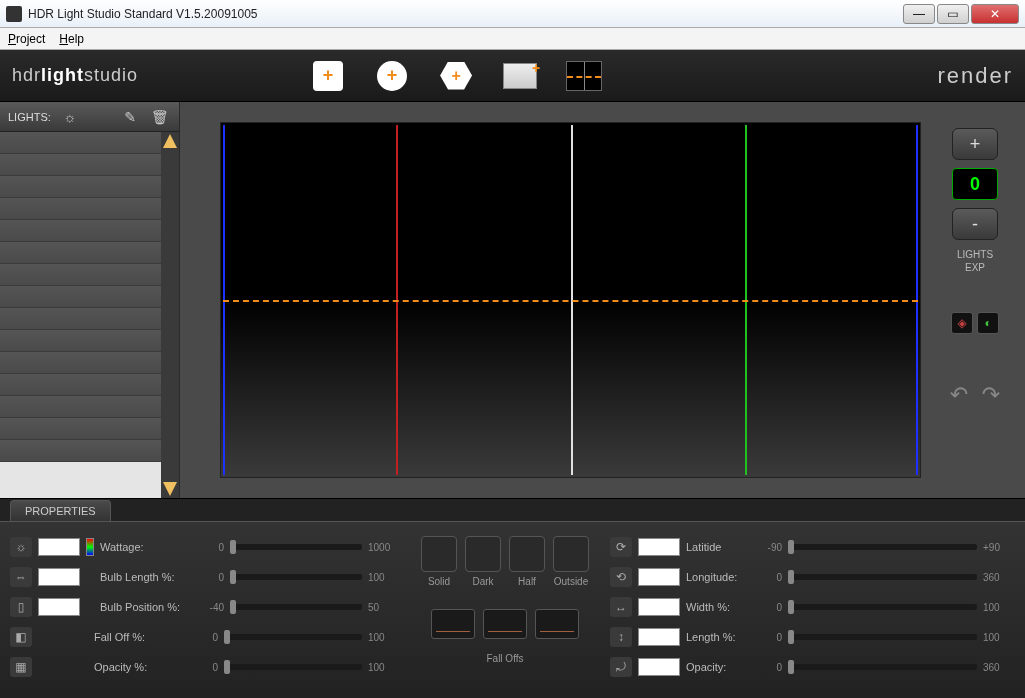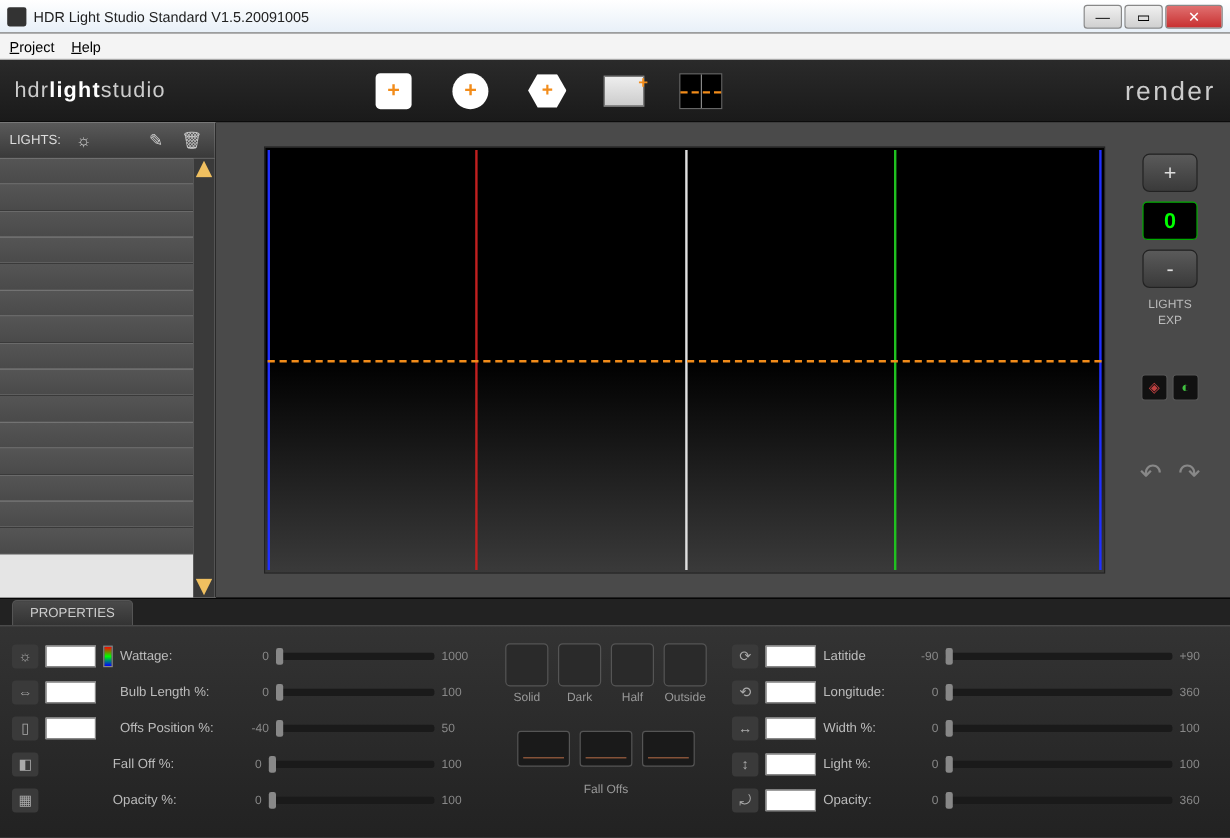--- a/index.html
+++ b/index.html
@@ -230,21 +230,21 @@
         <div style="width:8px"></div>
         <div class="prop-label">Bulb Length %:</div>
         <div class="prop-min">0</div>
         <div class="slider"></div>
         <div class="prop-max">100</div>
       </div>
       <div class="prop-row">
         <div class="row-icon">▯</div>
         <div class="swatch"></div>
         <div style="width:8px"></div>
-        <div class="prop-label">Offs Position %:</div>
+        <div class="prop-label">Bulb Position %:</div>
         <div class="prop-min">-40</div>
         <div class="slider"></div>
         <div class="prop-max">50</div>
       </div>
       <div class="prop-row">
         <div class="row-icon">◧</div>
         <div style="width:50px"></div>
         <div class="prop-label">Fall Off %:</div>
         <div class="prop-min">0</div>
         <div class="slider"></div>
@@ -308,21 +308,21 @@
         <div class="row-icon">↔</div>
         <div class="swatch"></div>
         <div class="prop-label" style="width:64px">Width %:</div>
         <div class="prop-min">0</div>
         <div class="slider"></div>
         <div class="prop-max">100</div>
       </div>
       <div class="prop-row">
         <div class="row-icon">↕</div>
         <div class="swatch"></div>
-        <div class="prop-label" style="width:64px">Light %:</div>
+        <div class="prop-label" style="width:64px">Length %:</div>
         <div class="prop-min">0</div>
         <div class="slider"></div>
         <div class="prop-max">100</div>
       </div>
       <div class="prop-row">
         <div class="row-icon">⤾</div>
         <div class="swatch"></div>
         <div class="prop-label" style="width:64px">Opacity:</div>
         <div class="prop-min">0</div>
         <div class="slider"></div>

